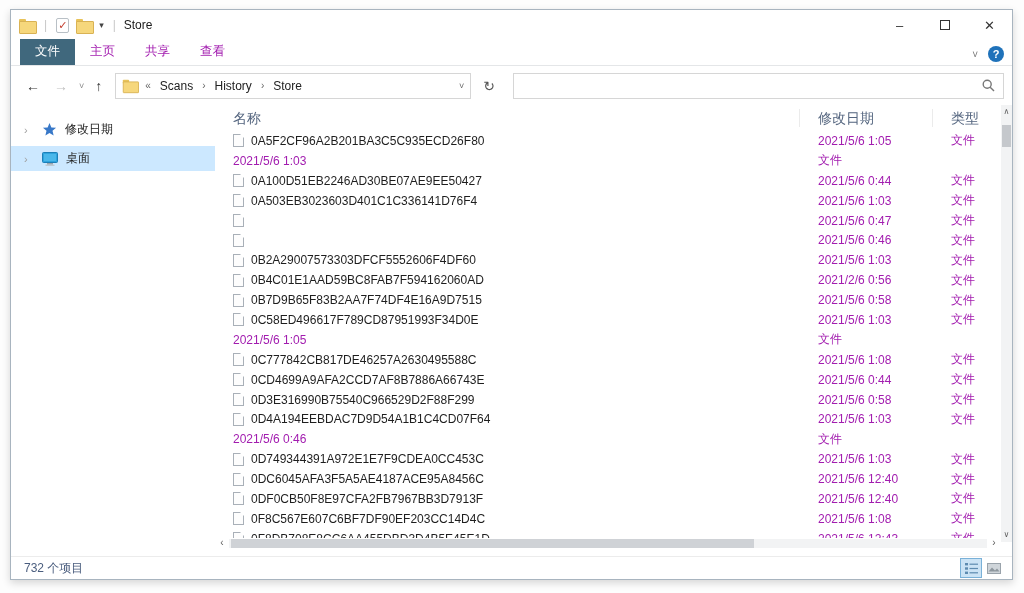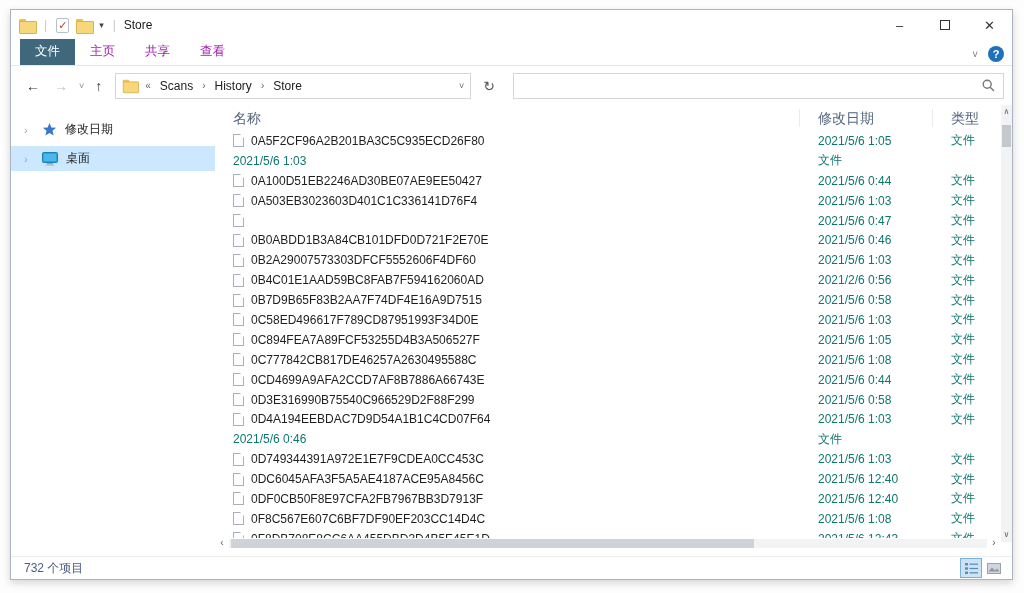--- a/index.html
+++ b/index.html
@@ -69,21 +69,21 @@
     align-items:center; font-size:14px; color:#54657f; }
   .list-header .hcell { padding-left:18px; border-right:1px solid #ebebeb; height:18px; line-height:18px; }
   .list-header .hcell:last-child { border-right:none; }
   .rows-viewport { flex:1 1 auto; overflow:hidden; min-height:0; }
   .row { display:grid; grid-template-columns:585px 133px 1fr; height:19.9px; align-items:center; }
   .cell-name { display:flex; align-items:center; gap:7px; padding-left:18px; font-size:12px; color:#1e1e1e; white-space:nowrap; overflow:hidden; }
   .file-ico { width:11px; height:13px; flex:0 0 auto; background:#fdfdfd; border:1px solid #a9b0b8; position:relative; }
   .file-ico::after { content:""; position:absolute; right:-1px; top:-1px; width:0; height:0;
     border-style:solid; border-width:0 4px 4px 0; border-color:transparent #fff transparent transparent;
     box-shadow:-1px 1px 0 #a9b0b8 inset; }
-  .cell-date, .cell-type { font-size:12px; color:#0f766e; white-space:nowrap; }
+  .cell-date, .cell-type { font-size:12px; color:#a21caf; white-space:nowrap; }
   .cell-type { padding-left:18px; }
   .cell-date { padding-left:18px; }
 
   
   .vscroll { position:absolute; top:0; right:0; width:11px; height:437px; background:#f2f3f4;
     display:flex; flex-direction:column; align-items:center; }
   .vs-arrow { font-size:8px; color:#606060; line-height:14px; height:14px; }
   .vs-thumb { width:9px; height:22px; background:#c5c8cc; margin-top:6px; }
   .vs-arrow.bottom { margin-top:auto; }
   .hscroll { height:10px; flex:0 0 auto; margin-right:11px; display:flex; align-items:center;
@@ -222,21 +222,20 @@
           <div class="row">
             <span class="cell-name">
               <span class="file-ico"></span>
             </span>
             <span class="cell-date">2021/5/6 0:47</span>
             <span class="cell-type">文件</span>
           </div>
           <div class="row">
             <span class="cell-name">
               <span class="file-ico"></span>
-              <span>0B0ABDD1B3A84CB101DFD0D721F2E70E</span>
             </span>
             <span class="cell-date">2021/5/6 0:46</span>
             <span class="cell-type">文件</span>
           </div>
           <div class="row">
             <span class="cell-name">
               <span class="file-ico"></span>
               <span>0B2A29007573303DFCF5552606F4DF60</span>
             </span>
             <span class="cell-date">2021/5/6 1:03</span>
@@ -260,24 +259,20 @@
           </div>
           <div class="row">
             <span class="cell-name">
               <span class="file-ico"></span>
               <span>0C58ED496617F789CD87951993F34D0E</span>
             </span>
             <span class="cell-date">2021/5/6 1:03</span>
             <span class="cell-type">文件</span>
           </div>
           <div class="row">
-            <span class="cell-name">
-              <span class="file-ico"></span>
-              <span>0C894FEA7A89FCF53255D4B3A506527F</span>
-            </span>
             <span class="cell-date">2021/5/6 1:05</span>
             <span class="cell-type">文件</span>
           </div>
           <div class="row">
             <span class="cell-name">
               <span class="file-ico"></span>
               <span>0C777842CB817DE46257A2630495588C</span>
             </span>
             <span class="cell-date">2021/5/6 1:08</span>
             <span class="cell-type">文件</span>

